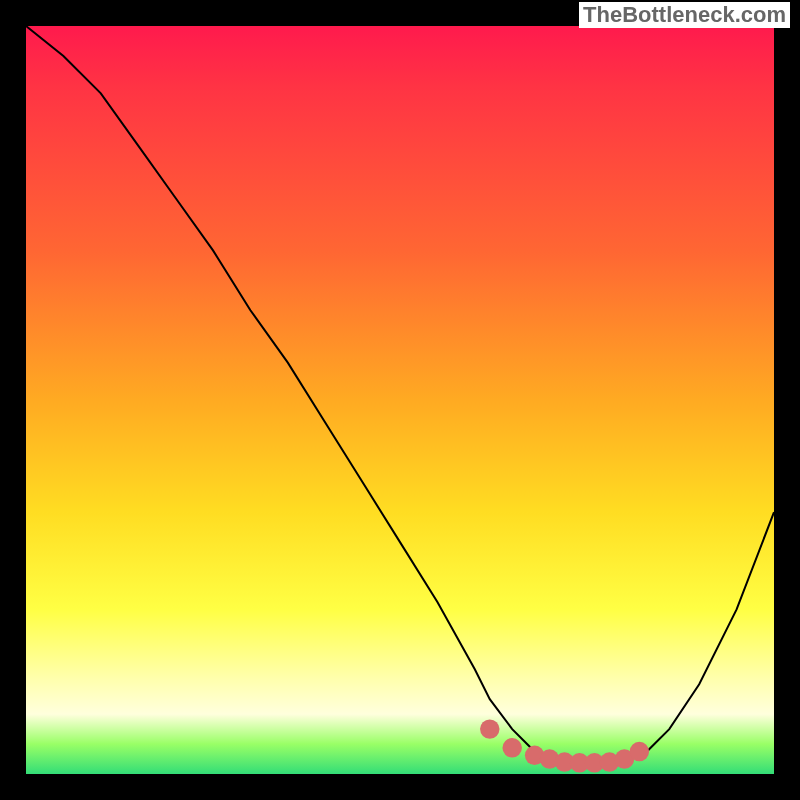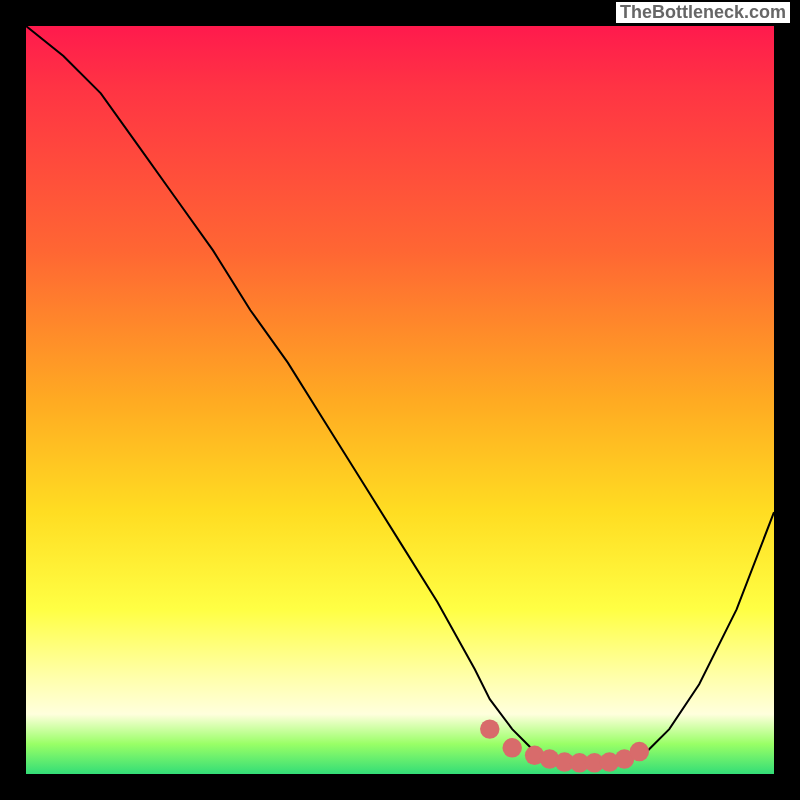--- a/index.html
+++ b/index.html
@@ -15,21 +15,21 @@
     position: relative;
     width: 800px;
     height: 800px;
     background: #000;
   }
   .attribution {
     position: absolute;
     top: 2px;
     right: 10px;
     color: #666;
-    font-size: 18px;
+    font-size: 22px;
     font-weight: bold;
     z-index: 10;
     background: #fff;
     padding: 0 4px;
   }
   .plot-area {
     position: absolute;
     left: 26px;
     top: 26px;
     width: 748px;

